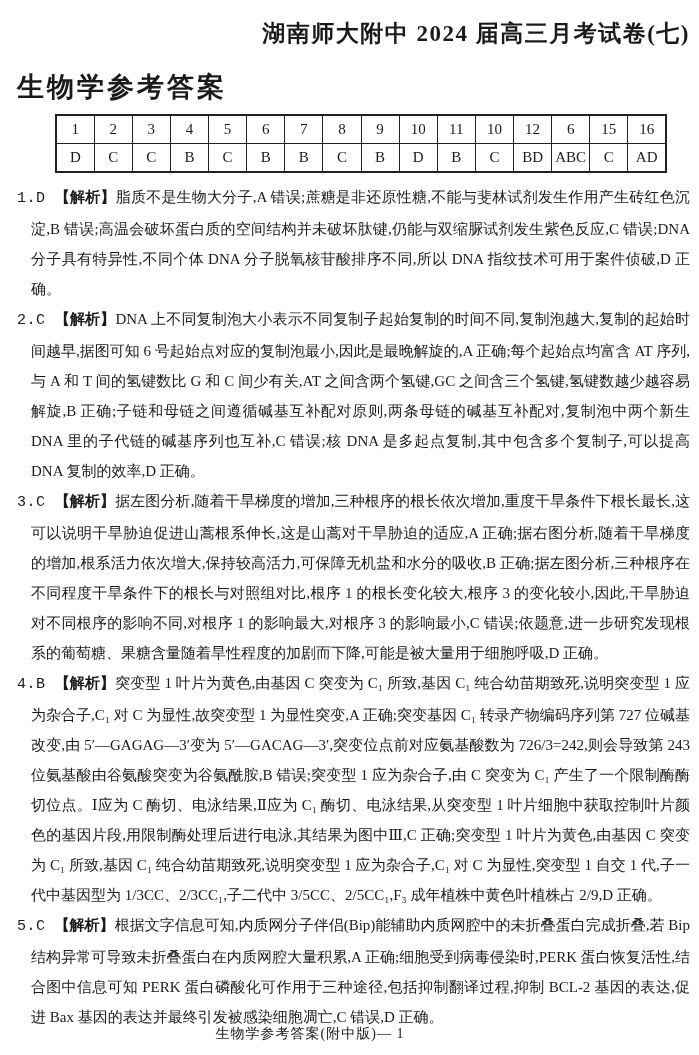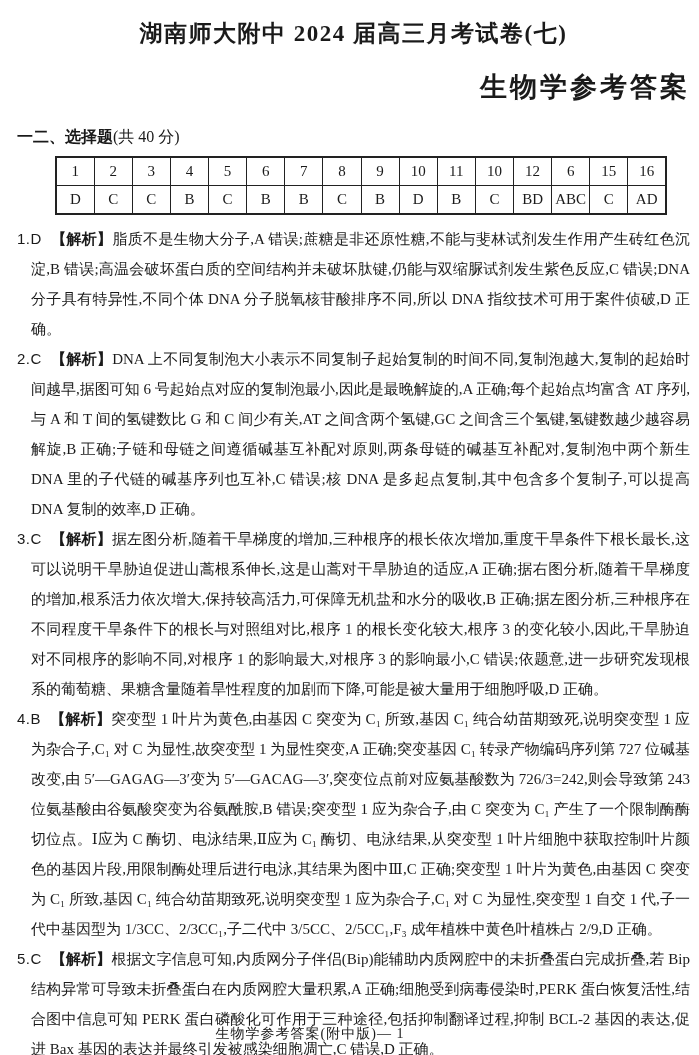--- a/index.html
+++ b/index.html
@@ -12,29 +12,29 @@
     height: 1055px;
     overflow: hidden;
     color: #1a1a1a;
     font-family: "Liberation Serif", "DejaVu Serif", serif;
     position: relative;
   }
   .page {
     padding: 14px 9px 0 17px;
   }
   .page-title {
-    text-align: center;
+    text-align: right;
     font-size: 23px;
     font-weight: 600;
     letter-spacing: 1.5px;
     font-family: "Liberation Serif", "DejaVu Serif", serif;
     margin-top: 4px;
   }
   .page-subtitle {
-    text-align: right;
+    text-align: left;
     font-size: 27px;
     font-weight: bold;
     letter-spacing: 3px;
     font-family: "Liberation Sans", "DejaVu Sans", sans-serif;
     margin-top: 20px;
   }
   .section-heading {
     margin-top: 22px;
     font-size: 16px;
     line-height: 20px;
@@ -71,21 +71,21 @@
     font-size: 15px;
     line-height: 30px;
     text-align: justify;
   }
   .explanations p.exp {
     margin: 0;
     padding-left: 14px;
     text-indent: -14px;
   }
   .exp-number {
-    font-family: Liberation Sans, sans-serif;
+    font-family: Liberation Mono, monospace;
     margin-right: 9px;
     letter-spacing: 0.5px;
     margin-top: 24px;
   }
   .exp-label {
     font-family: "Liberation Sans", "DejaVu Sans", sans-serif;
     font-weight: bold;
   }
   .page-footer {
     position: absolute;
@@ -100,23 +100,20 @@
 </style>
 </head>
 <body>
 
 <div class="page">
 
   <div class="page-title">湖南师大附中 2024 届高三月考试卷(七)</div>
 
   <div class="page-subtitle">生物学参考答案</div>
 
-  <div class="section-heading">
-    <span class="sh-main">一二、选择题</span><span class="sh-suffix">(共 40 分)</span>
-  </div>
 
   <table class="answer-table">
     <tbody>
       <tr>
           <td>1</td>
           <td>2</td>
           <td>3</td>
           <td>4</td>
           <td>5</td>
           <td>6</td>

